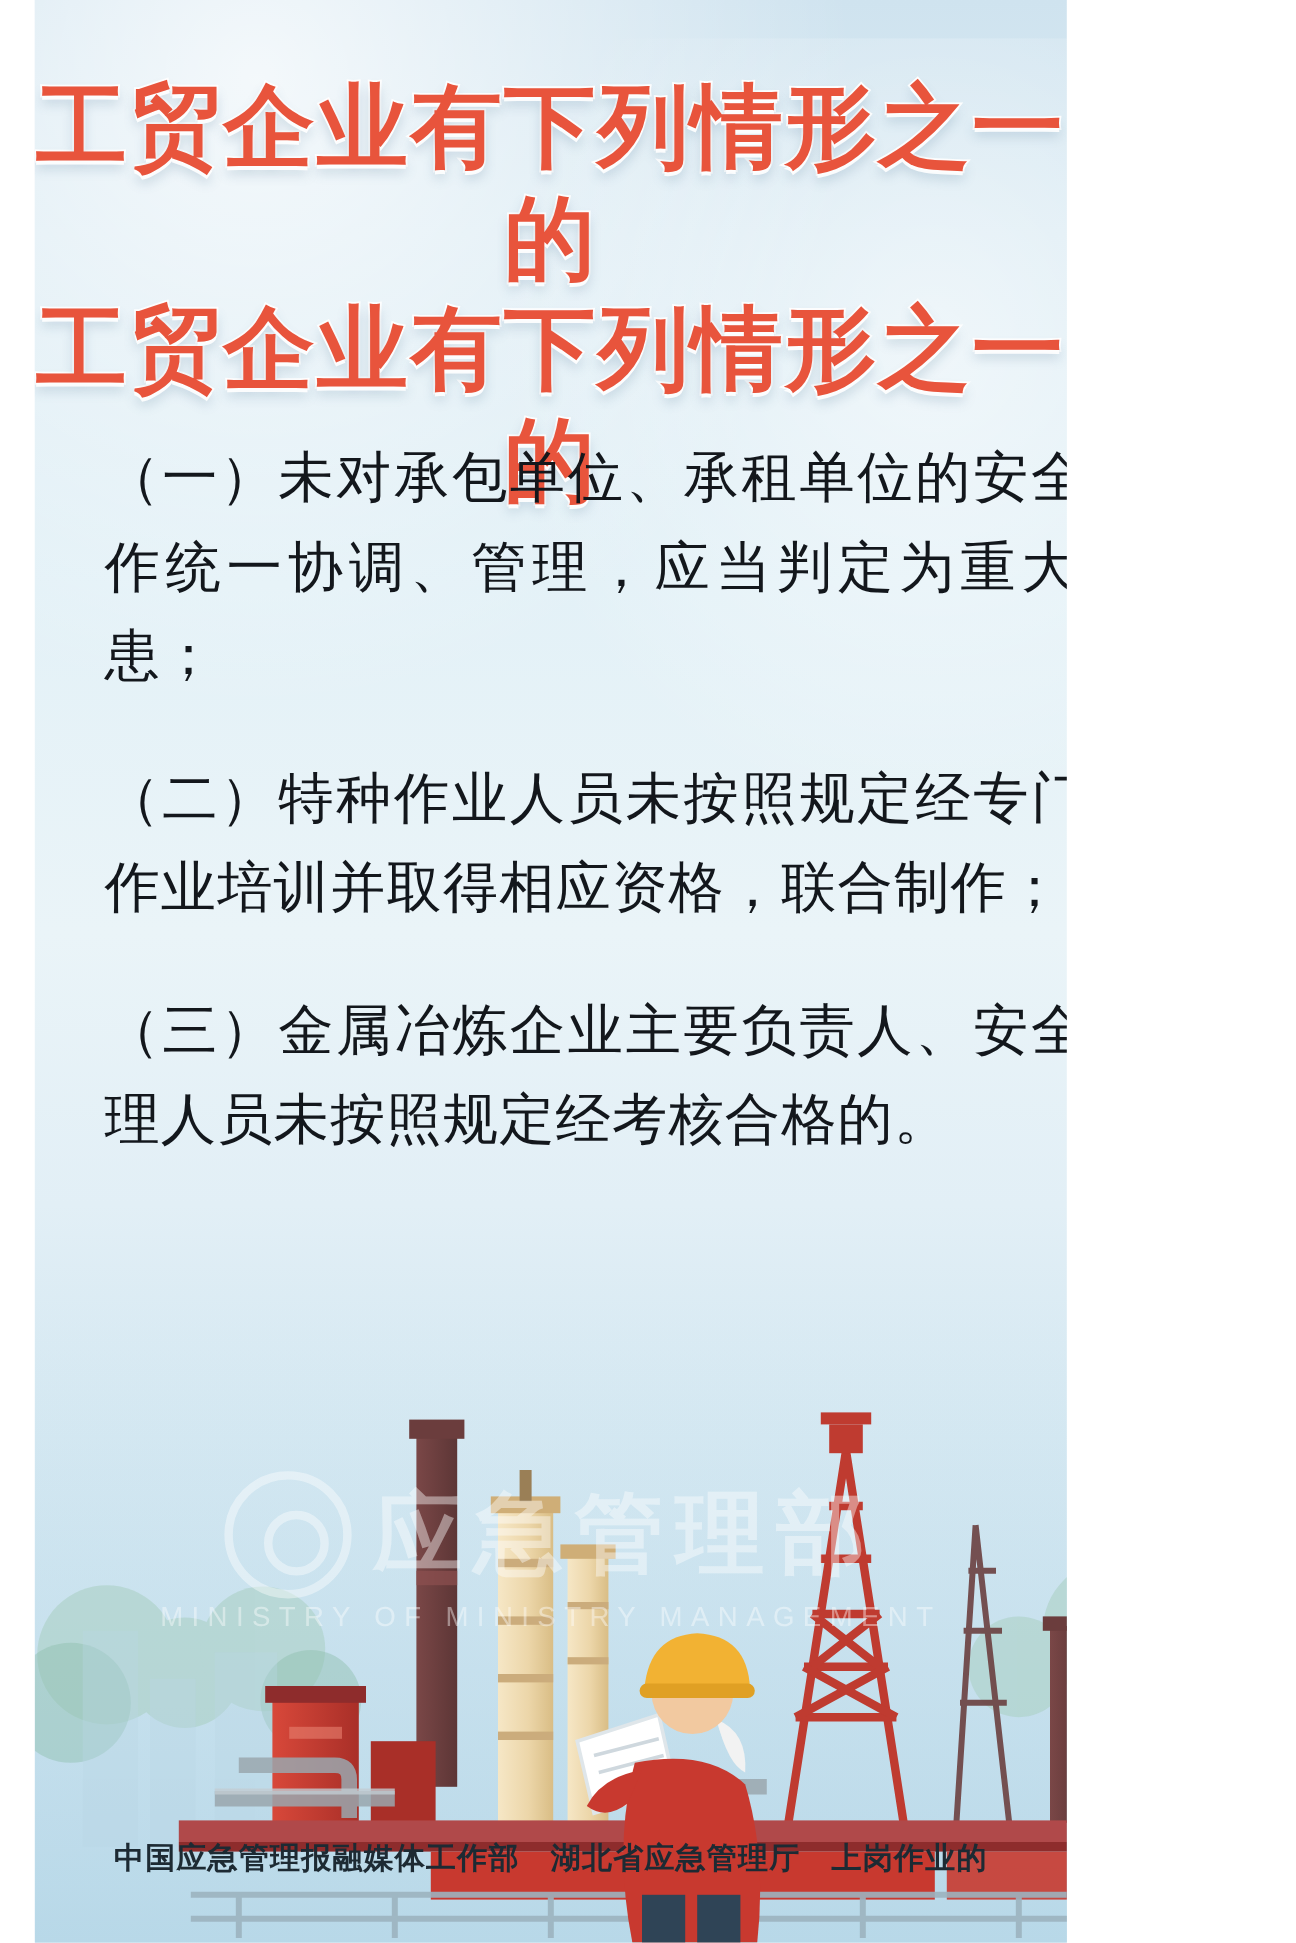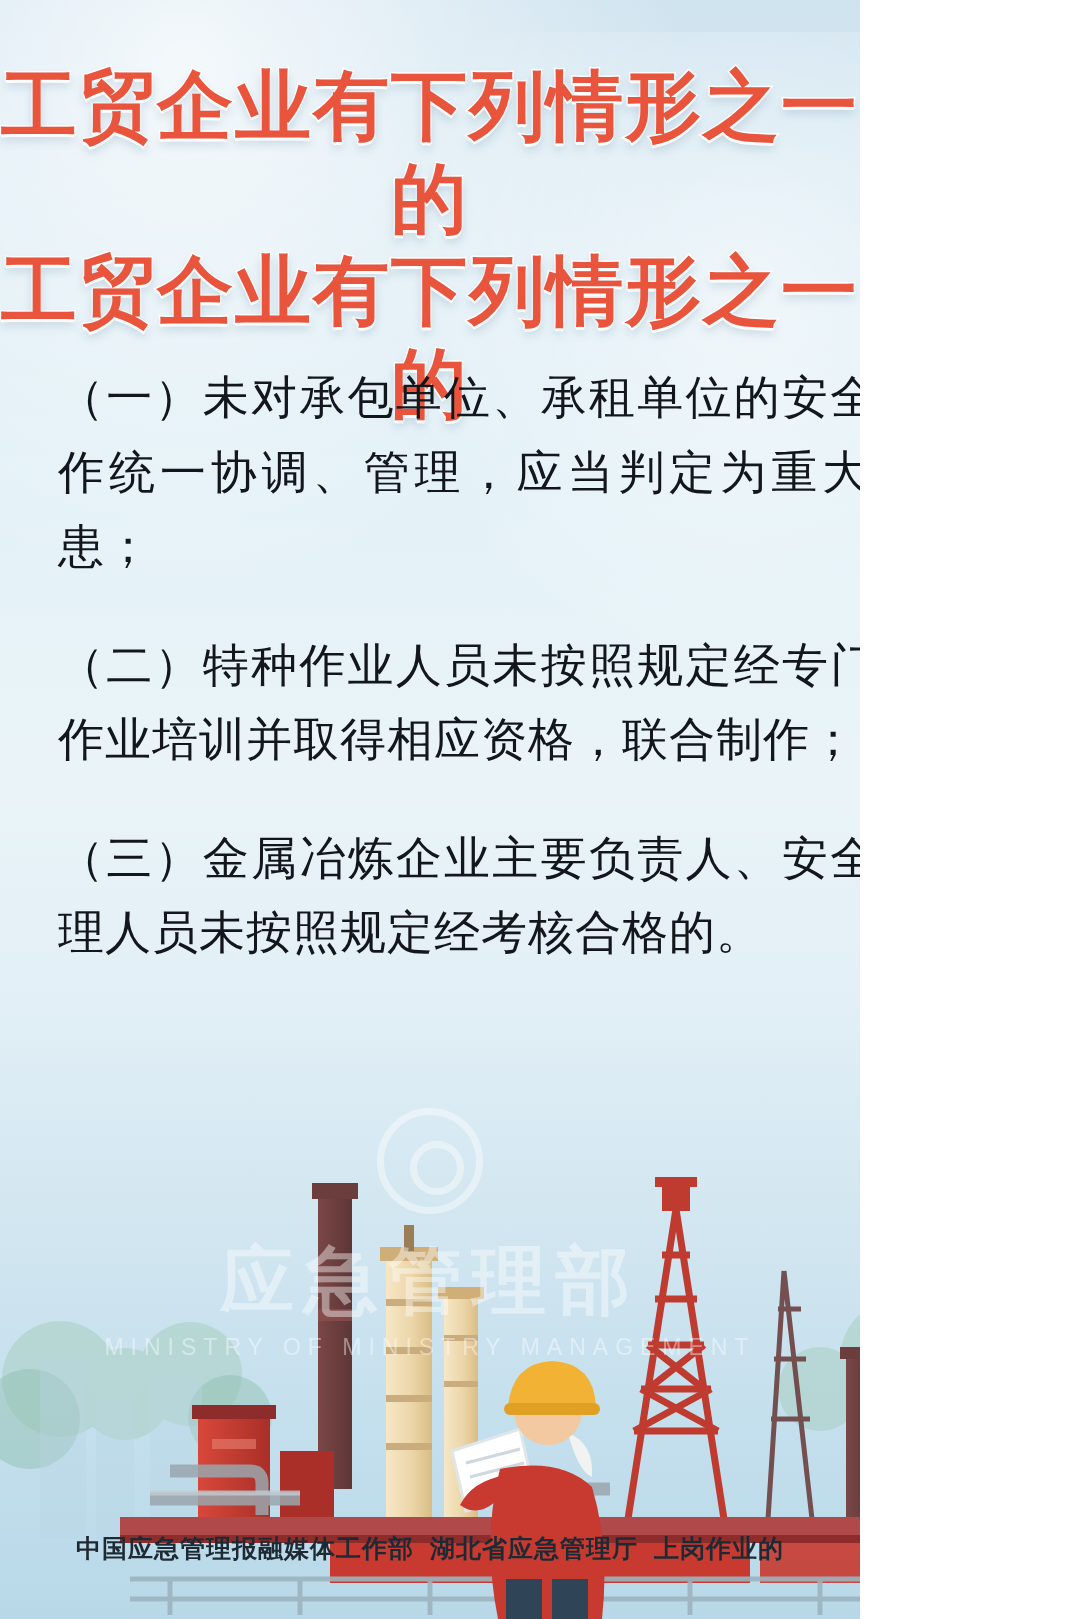--- a/index.html
+++ b/index.html
@@ -7,20 +7,21 @@
     padding: 0;
     background: #ffffff;
   }
   .poster {
     position: relative;
     width: 860px;
     height: 1619px;
     overflow: hidden;
     font-family: "Liberation Sans", "DejaVu Sans", sans-serif;
     background: linear-gradient(180deg, #cfe3ef 0%, #d9eaf3 12%, #e3f1f7 30%, #eaf4f8 48%, #e2eff6 62%, #d3e7f1 74%, #c6dfed 86%, #bcd9e9 100%);
+    margin-left: 29px;
   }
   
   .wash {
     position: absolute;
     left: -10%;
     top: -18%;
     width: 90%;
     height: 55%;
     background: radial-gradient(ellipse at 35% 40%, rgba(255,255,255,0.75) 0%, rgba(255,255,255,0.0) 70%);
     pointer-events: none;
@@ -97,21 +98,20 @@
     text-align: center;
     z-index: 4;
     pointer-events: none;
     opacity: 0.42;
   }
   .wm-row {
     display: flex;
     align-items: center;
     justify-content: center;
     gap: 18px;
-    flex-direction: column;
   }
   .wm-mark {
     width: 92px;
     height: 92px;
     border-radius: 50%;
     border: 7px solid #ffffff;
     position: relative;
     flex: none;
   }
   .wm-mark::after {
@@ -142,21 +142,21 @@
 
   
   .footer {
     position: absolute;
     left: 0;
     bottom: 54px;
     width: 100%;
     display: flex;
     align-items: center;
     justify-content: center;
-    gap: 16px;
+    gap: 26px;
     z-index: 7;
     font-family: "DejaVu Sans", "Liberation Sans", sans-serif;
     font-size: 25px;
     font-weight: bold;
     letter-spacing: 1px;
     color: #1d2a33;
   }
 </style>
 </head>
 <body>

